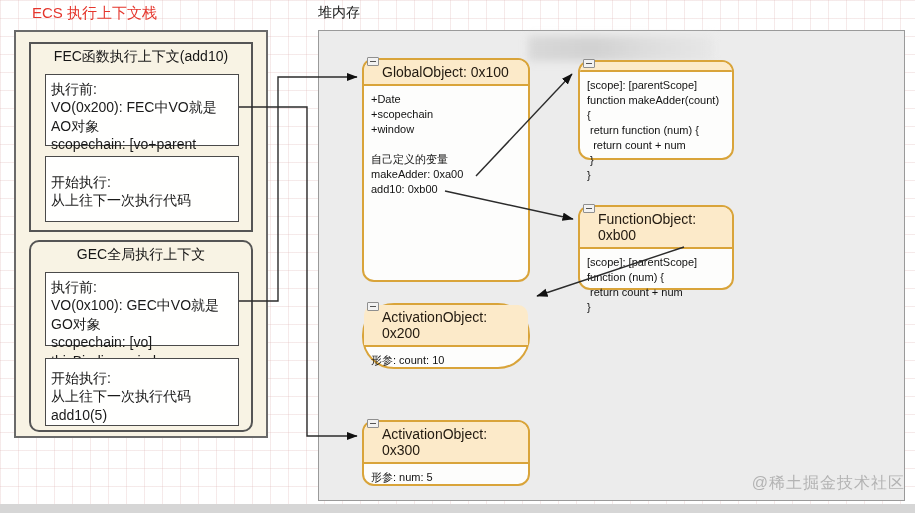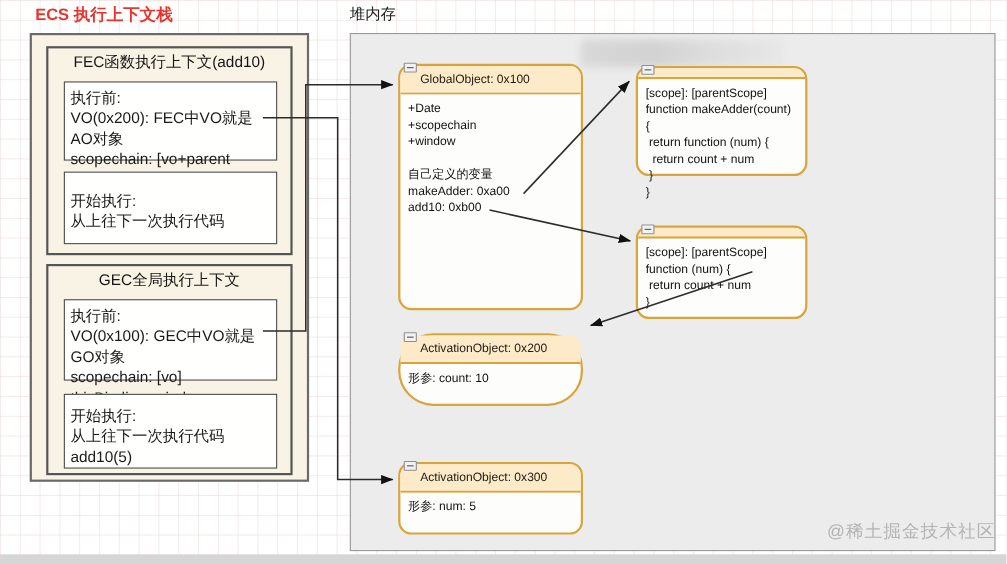--- a/index.html
+++ b/index.html
@@ -12,29 +12,29 @@
       linear-gradient(to right, rgba(224,185,185,0.30) 1px, transparent 1px),
       linear-gradient(to bottom, rgba(224,185,185,0.30) 1px, transparent 1px);
     background-size:18px 18px;
     overflow:hidden;
     color:#1a1a1a;
   }
   .abs { position:absolute; }
   .prewrap { white-space:pre-wrap; }
 
   
-  .ecs-title { left:32px; top:4px; font-size:15px; font-weight:bold; color:#e5362d; }
+  .ecs-title { left:32px; top:4px; font-size:15px; font-weight:normal; color:#e5362d; }
   .heap-title { left:318px; top:4px; width:587px; font-size:14px; color:#222; }
 
   
   .ecs-panel { left:14px; top:30px; width:254px; height:408px;
-    background:#f8f3e4; border:2px solid #6a6a6a;margin-left:13px; }
+    background:#f8f3e4; border:2px solid #6a6a6a; }
   .ctx-box { position:absolute; left:13px; width:224px; border:2px solid #555; }
   .fec-box { top:10px; height:190px; }
-  .gec-box { top:208px; height:192px; }
+  .gec-box { top:208px; height:192px;border-radius:10px; }
   .ctx-title { text-align:center; padding-top:4px; font-size:14px; color:#161616; }
   .inner-box { position:absolute; left:14px; width:194px; background:#fffffe;
     border:1.5px solid #4a4a4a; font-size:14px; line-height:1.32; padding:5px 5px; }
   .fec-before { top:30px;  height:72px; }
   .fec-start  { top:112px; height:66px; padding-top:16px; }
   .gec-before { top:30px;  height:74px; }
   .gec-start  { top:116px; height:68px; padding-top:10px; }
 
   
   .heap-panel { left:318px; top:30px; width:587px; height:471px;
@@ -43,21 +43,21 @@
     background:linear-gradient(90deg,#d2d2d2 0%,#c9c9c9 35%,#d9d9d9 65%,#e6e6e6 100%);
     filter:blur(4px); opacity:0.75; }
   .watermark { right:10px; top:473px; font-size:16px; color:#b3b3b3; letter-spacing:1px;text-align:center; }
   .bottom-strip { left:0; top:504px; width:915px; height:9px; background:#d6d6d6; }
 
   
   .node { position:absolute; background:#fdfdfc; border:2px solid #d9a43a;
     border-radius:12px; }
   .node-header { position:relative; background:#fceac9; border-bottom:2px solid #d9a43a;
     border-radius:10px 10px 0 0; padding:4px 4px 4px 18px;
-    font-size:11px; line-height:16px; color:#221a10; font-weight:500; }
+    font-size:14px; line-height:16px; color:#221a10; font-weight:500; }
   .collapse { position:absolute; left:3px; top:-3px; width:12px; height:9px;
     background:#f2f2f2; border:1px solid #8f8f8f; border-radius:1px;
     display:flex; align-items:center; justify-content:center; }
   .collapse i { display:block; width:6px; height:1px; background:#555; }
   .node-body { padding:6px 7px; font-size:11px; line-height:15px; color:#111; }
 
   .n-global { left:362px; top:58px;  width:168px; height:224px; }
   .n-a00    { left:578px; top:60px;  width:156px; height:100px; }
   .n-b00    { left:578px; top:205px; width:156px; height:85px;  }
   .n-ao200  { left:362px; top:303px; width:168px; height:66px;border-radius:32px;  }
@@ -130,20 +130,21 @@
   return count + num
  }
 }</div>
 </div>
 
 <div class="node n-b00">
   <div class="node-header">
     <span class="collapse">
         <i></i>
       </span>
+    <span>FunctionObject: 0xb00</span>
   </div>
   <div class="node-body prewrap">[scope]: [parentScope]
 function (num) {
  return count + num
 }</div>
 </div>
 
 <div class="node n-ao200">
   <div class="node-header">
     <span class="collapse">

